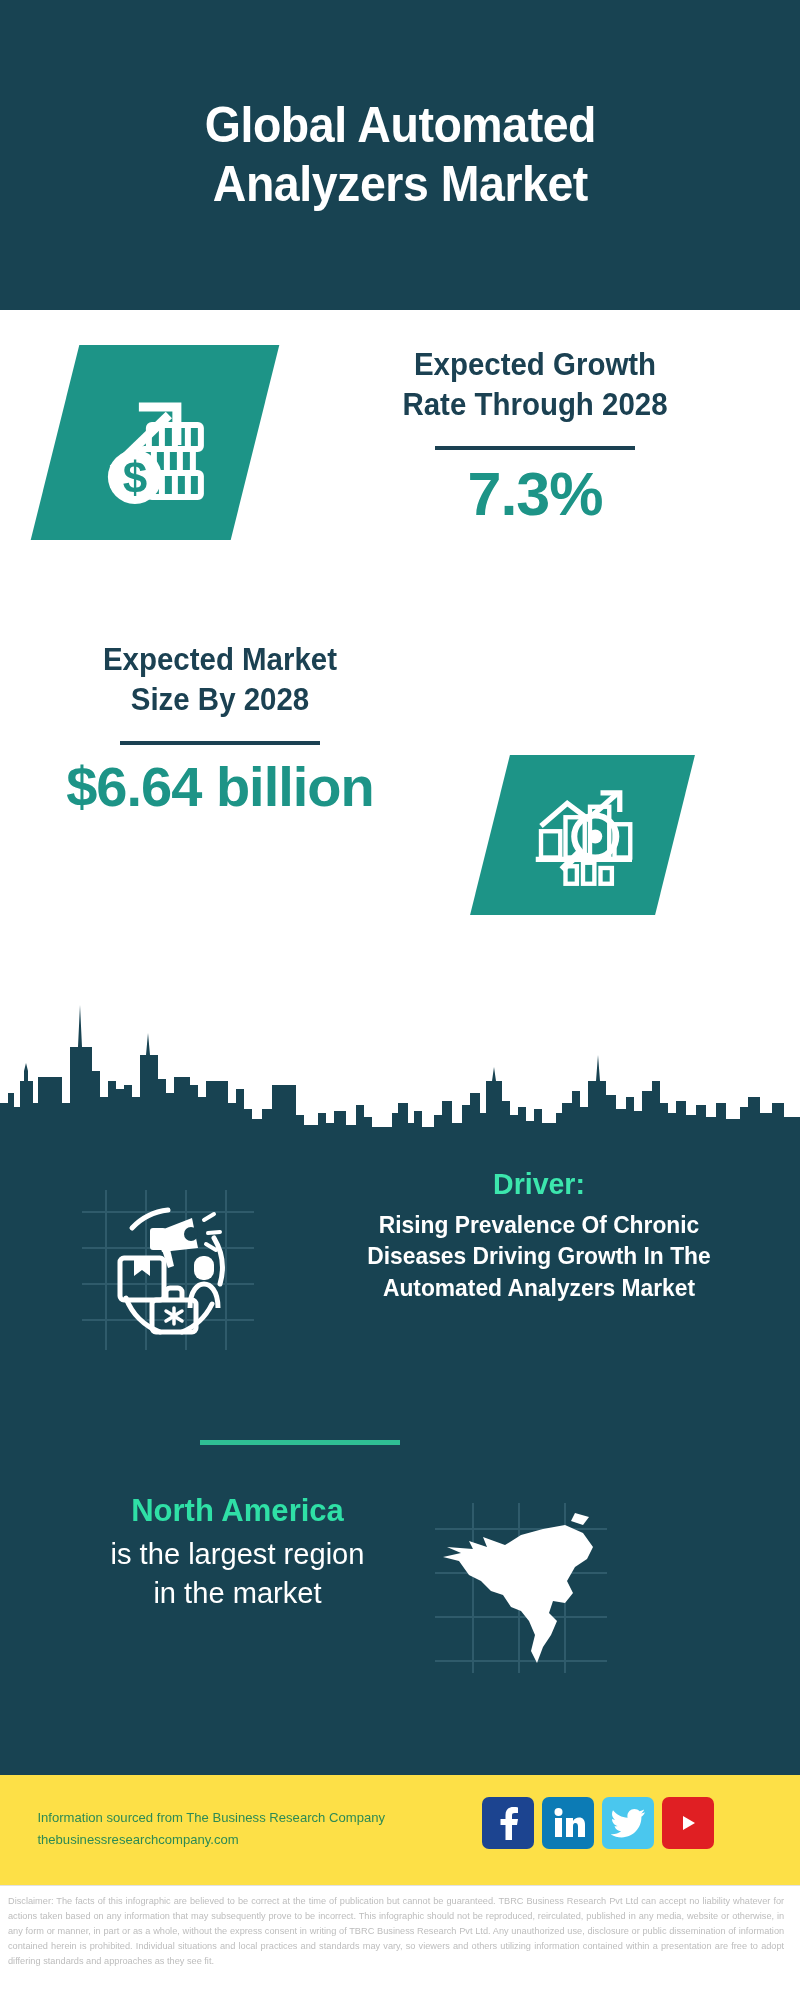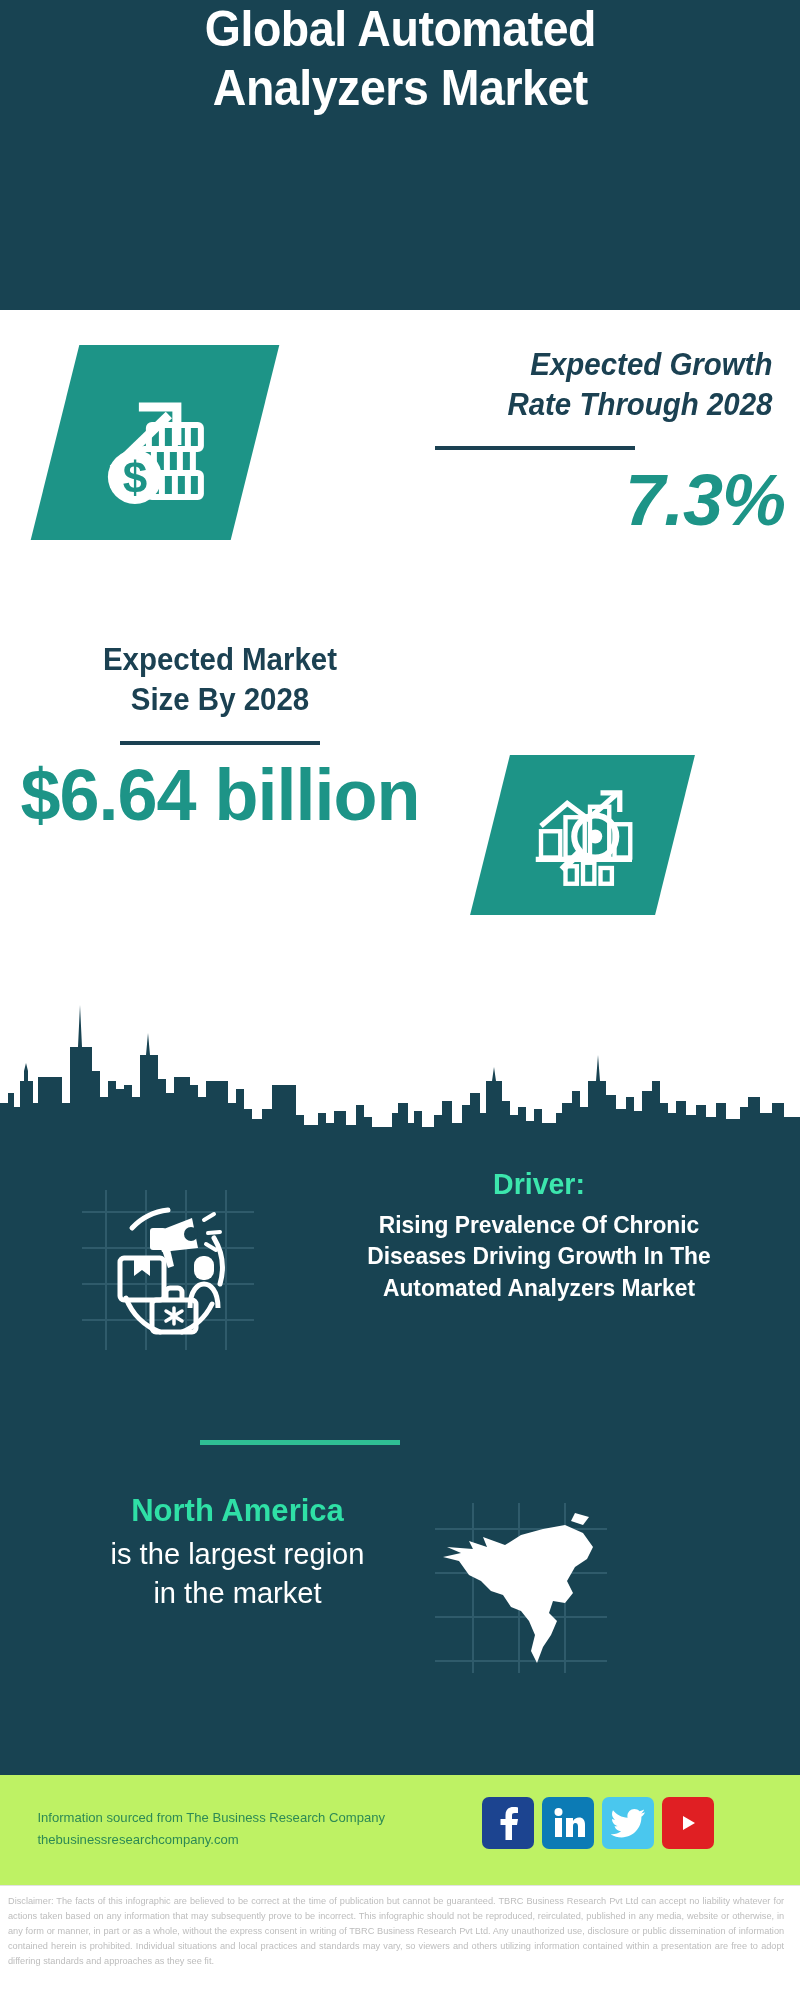--- a/index.html
+++ b/index.html
@@ -17,21 +17,21 @@
 
   
   .header {
     position: absolute;
     left: 0; top: 0;
     width: 800px;
     height: 310px;
     background: #18435270;
     background: #184352;
     display: flex;
-    align-items: flex-start;
+    align-items: center;
     justify-content: center;
   }
   .header-title {
     color: #ffffff;
     font-size: 50px;
     font-weight: bold;
     line-height: 1.18;
     text-align: center;
     letter-spacing: -0.5px;
     transform: scaleX(0.93);
@@ -65,40 +65,39 @@
     display: flex;
     align-items: center;
     justify-content: center;
   }
   .icon-para-left .icon-inner { transform: skewX(14deg); }
 
   .growth-text {
     position: absolute;
     left: 285px; top: 0px;
     width: 500px;
-    text-align: right;
-    font-style: italic;
+    text-align: center;
   }
   .growth-label {
     color: #1b4152;
     font-size: 31px;
     font-weight: bold;
     line-height: 1.3;
     transform: scaleX(0.95);
     white-space: pre-line;
   }
   .rule-dark {
     width: 200px;
     height: 4px;
     background: #1b4152;
     margin: 20px auto 14px auto;
   }
   .growth-value {
     color: #1d9487;
-    font-size: 72px;
+    font-size: 61px;
     font-weight: bold;
     line-height: 1;
     letter-spacing: -1px;
   }
 
   
   .size-block {
     position: absolute;
     left: 0; top: 640px;
     width: 640px;
@@ -113,21 +112,21 @@
   .size-label {
     color: #1b4152;
     font-size: 31px;
     font-weight: bold;
     line-height: 1.3;
     transform: scaleX(0.95);
     white-space: pre-line;
   }
   .size-value {
     color: #1d9487;
-    font-size: 72px;
+    font-size: 56px;
     font-weight: bold;
     line-height: 1;
     letter-spacing: -1px;
   }
   .icon-para-right {
     position: absolute;
     left: 490px; top: 115px;
     width: 185px;
     height: 160px;
     background: #1d9487;
@@ -235,21 +234,21 @@
     left: 425px; top: 5px;
     width: 190px; height: 185px;
   }
 
   
   .footer {
     position: absolute;
     left: 0; top: 1775px;
     width: 800px;
     height: 110px;
-    background: #bef264;
+    background: #fde047;
   }
   .footer-source {
     position: absolute;
     left: 32px; top: 32px;
     color: #2d8a54;
     font-size: 13.5px;
     line-height: 1.65;
     transform: scaleX(0.97);
     white-space: pre-line;
   }

